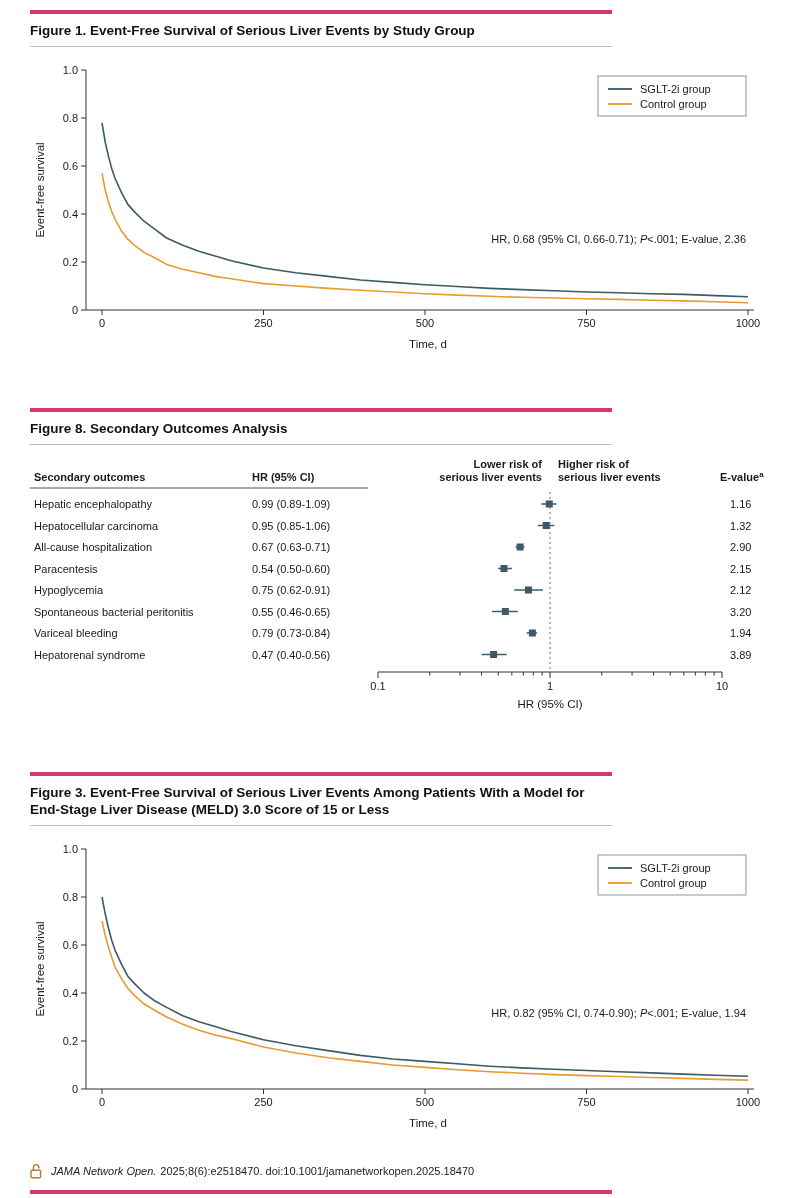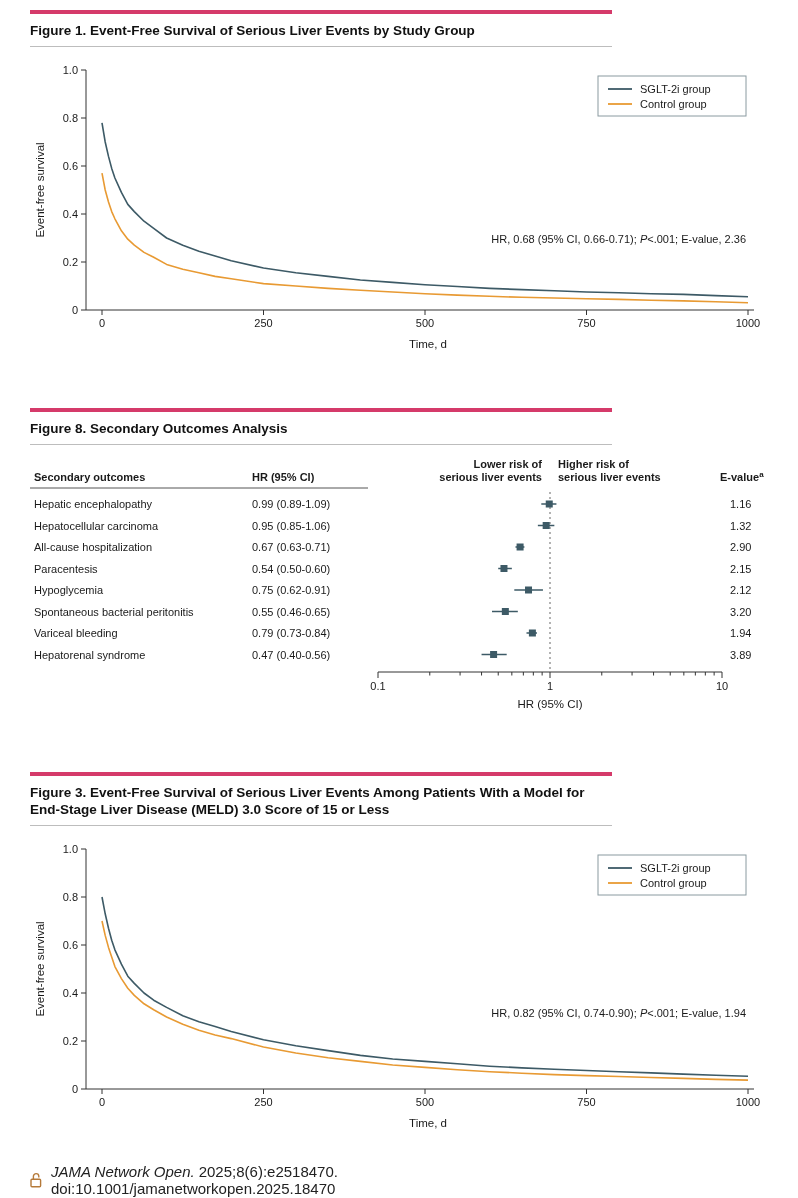--- a/index.html
+++ b/index.html
@@ -16,21 +16,21 @@
   }
   .title-rule { border-top: 1px solid #bdbdbd; margin-bottom: 9px; }
   section.figure { margin: 0; }
   #fig1-section { margin-bottom: 52px; }
   #fig2-section { margin-bottom: 50px; }
   #fig3-section { margin-bottom: 8px; }
   .chart { width: 738px; }
   .chart svg { display: block; }
   footer { margin-top: 28px; }
   .cite-row { display: flex; align-items: center; gap: 8px; margin-bottom: 11px; }
-  .cite-text { font-size: 15px; color: #222; }
+  .cite-text { font-size: 11px; color: #222; }
   .cite-text i { font-style: italic; }
   .citation-details { margin-left: 4px; }
   .lock { display: inline-flex; align-items: center; }
 </style>
 </head>
 <body>
 
 <div class="page">
 
   <section class="figure" id="fig1-section">

